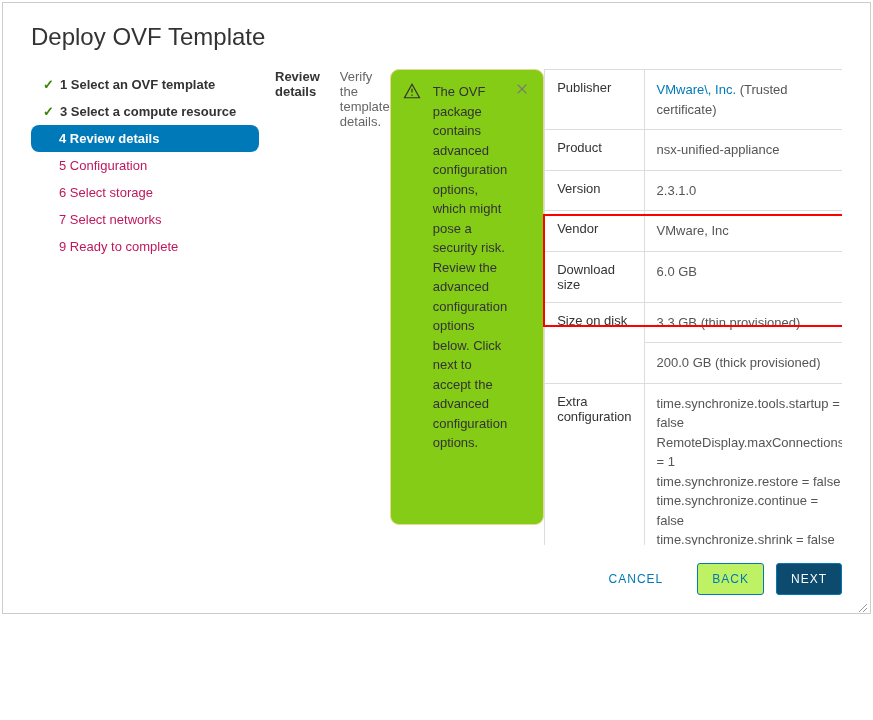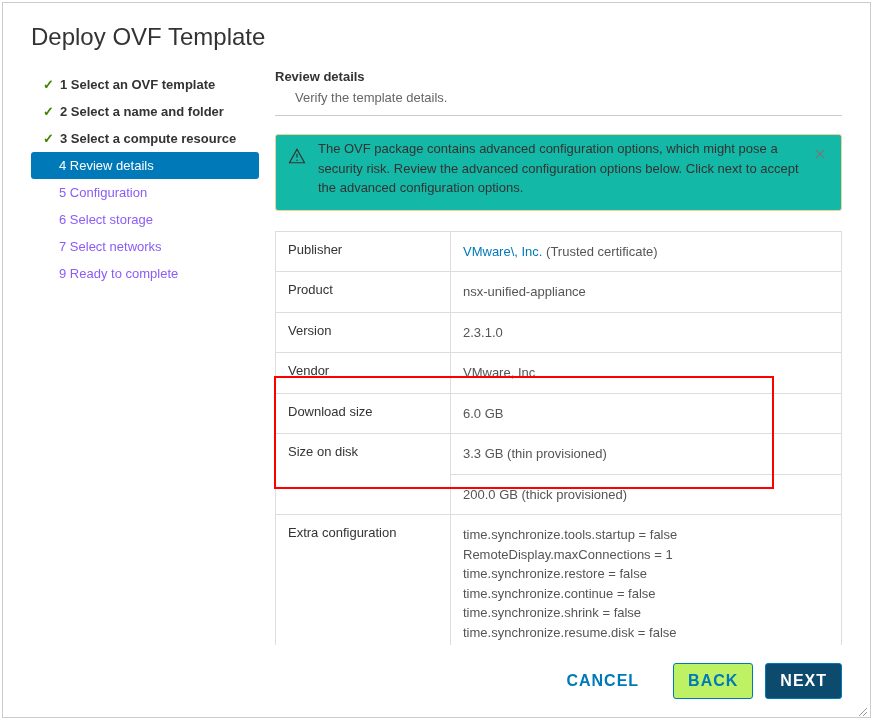--- a/index.html
+++ b/index.html
@@ -11,21 +11,21 @@
       font-family: Arial, sans-serif;
       background: #fff;
       width: 873px;
       height: 720px;
       overflow: hidden;
       position: relative;
     }
     .dialog {
       border: 1px solid #ccc;
       width: 869px;
-      height: 716px;
+      height: 612px;
       margin: 2px;
       display: flex;
       flex-direction: column;
       position: relative;
     }
     .dialog-title {
       font-size: 24px;
       font-weight: 300;
       color: #333;
       padding: 20px 0 18px 28px;
@@ -55,57 +55,57 @@
     }
     .sidebar-item.completed::before {
       content: '✓';
       color: #3c8500;
       margin-right: 6px;
       font-weight: bold;
     }
     .sidebar-item.active {
       background: #0079b8;
       color: #fff;
-      font-weight: normal;
-      border-radius: 3px;
+      font-weight: bold;
+      border-radius: 8px;
       padding-left: 28px;
     }
     .sidebar-item.pending {
-      color: #8b5cf6;
+      color: #be185d;
       padding-left: 28px;
     }
     .main-panel {
       flex: 1;
       padding-left: 16px;
       display: flex;
-      flex-direction: column;
+      flex-direction: row;
       overflow: hidden;
     }
     .panel-title {
       font-size: 13px;
       font-weight: bold;
       color: #333;
       margin-bottom: 6px;
     }
     .panel-subtitle {
       font-size: 13px;
       color: #666;
       margin-bottom: 10px;
       margin-left: 20px;
     }
     .divider {
       border: none;
       border-top: 1px solid #ccc;
       margin-bottom: 18px;
     }
     .warning-box {
-      background: #14b8a6;
+      background: #84cc16;
       border: 1px solid #e9d597;
-      border-radius: 3px;
-      padding: 4px 36px 12px 42px;
+      border-radius: 9px;
+      padding: 12px 36px 12px 42px;
       position: relative;
       font-size: 13px;
       color: #333;
       line-height: 1.5;
       margin-bottom: 20px;
     }
     .warning-icon {
       position: absolute;
       left: 12px;
       top: 12px;
@@ -152,26 +152,26 @@
       pointer-events: none;
     }
     .footer {
       display: flex;
       justify-content: flex-end;
       align-items: center;
       gap: 12px;
       padding: 18px 28px 18px 28px;
     }
     .btn {
-      font-size: 16px;
+      font-size: 12px;
       letter-spacing: 1px;
       padding: 8px 14px;
       border-radius: 3px;
       cursor: pointer;
-      font-weight: 700;
+      font-weight: 400;
     }
     .btn-cancel {
       color: #0079b8;
       background: transparent;
       border: none;
       margin-right: 8px;
     }
     .btn-back {
       color: #0079b8;
       background: #bef264;
@@ -196,23 +196,20 @@
 </head>
 <body>
 
 <div class="dialog">
   <div class="dialog-title">Deploy OVF Template</div>
 
   <div class="content-area">
     <div class="sidebar">
       <div class="sidebar-item completed">
           <span>1 Select an OVF template</span>
-        </div>
-      <div class="sidebar-item completed">
-          <span>2 Select a name and folder</span>
         </div>
       <div class="sidebar-item completed">
           <span>3 Select a compute resource</span>
         </div>
       <div class="sidebar-item active">
           <span>4 Review details</span>
         </div>
       <div class="sidebar-item pending">
           <span>5 Configuration</span>
         </div>

